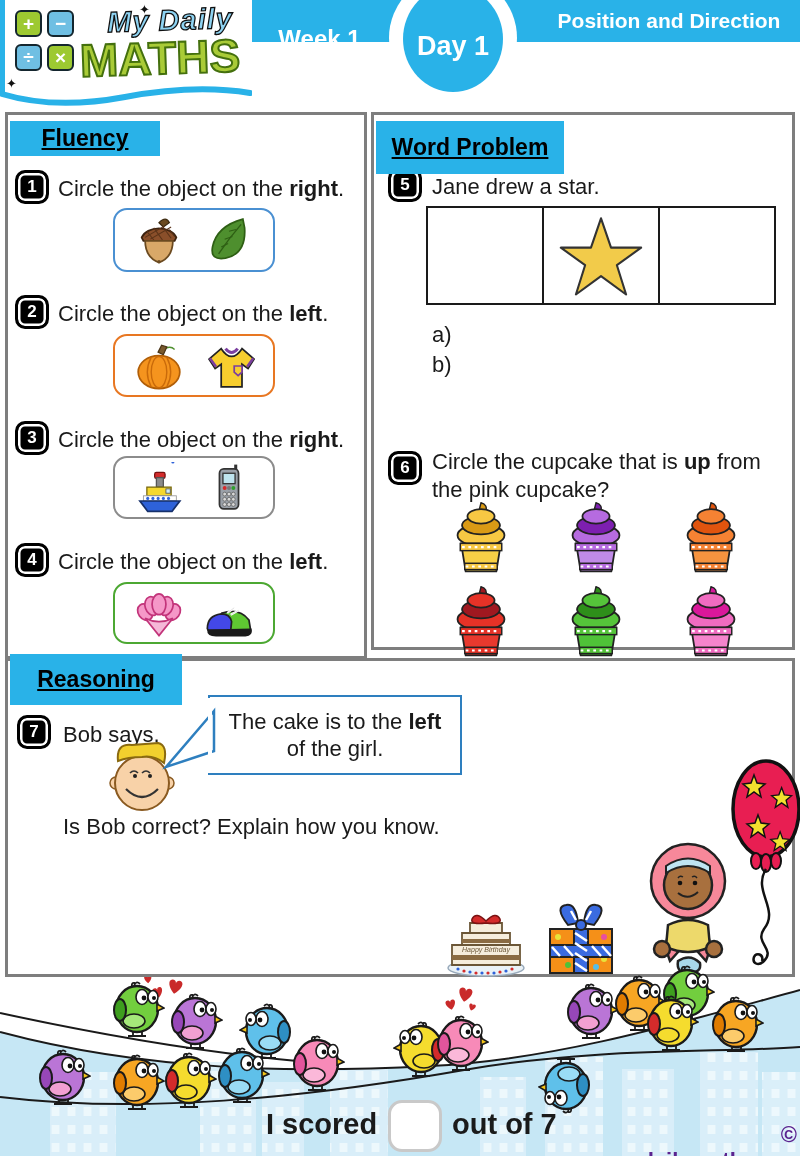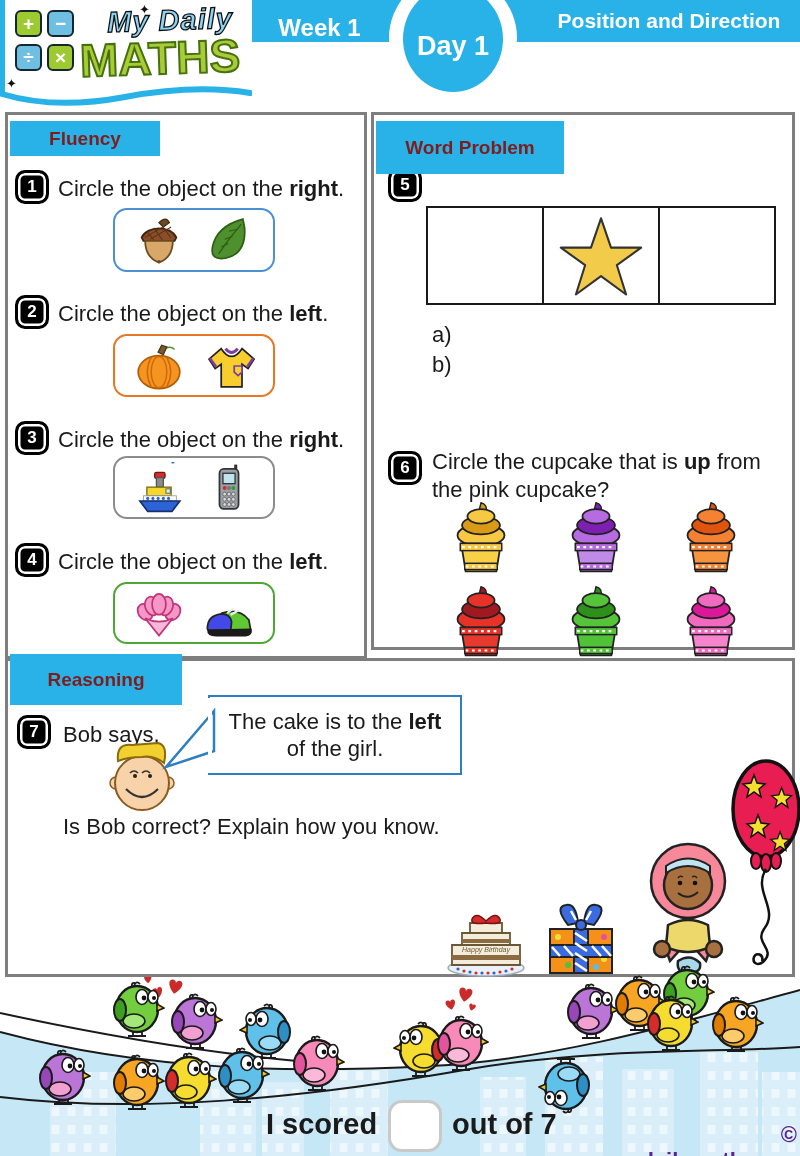--- a/index.html
+++ b/index.html
@@ -2,41 +2,41 @@
 <html><head>
 <meta charset="utf-8">
 <style>
   html,body{margin:0;padding:0;}
   body{width:800px;height:1156px;position:relative;overflow:hidden;background:#fff;
        font-family:"Liberation Sans", sans-serif;color:#1a1a1a;}
   .abs{position:absolute;}
   
   .top-bar{left:0;top:0;width:800px;height:42px;background:#29B2E8;}
   .hdr-txt{color:#fff;font-weight:bold;text-align:center;}
-  .week{left:252px;top:14px;width:135px;font-size:24px;}
+  .week{left:252px;top:25px;width:135px;font-size:24px;}
   .topic{left:540px;top:9px;width:258px;font-size:21px;}
   .day-ring{left:389px;top:-26px;width:128px;height:128px;border-radius:50%;background:#fff;}
   .day-ell{left:403px;top:-14px;width:100px;height:106px;border-radius:50%;background:#29B2E8;
            display:flex;align-items:center;justify-content:center;color:#fff;font-weight:bold;font-size:27px;padding-top:14px;box-sizing:border-box;}
   .logo-box{left:0;top:0;width:247px;height:94px;background:#fff;border-left:5px solid #29B2E8;}
   .logo-grid{left:10px;top:10px;width:62px;height:62px;display:grid;grid-template-columns:27px 27px;grid-gap:5px;}
   .sq{width:27px;height:27px;border:2.5px solid #14262e;border-radius:6px;box-sizing:border-box;
       display:flex;align-items:center;justify-content:center;color:#fff;font-weight:bold;font-size:19px;line-height:1;}
   .sq-g{background:#9DC931;} .sq-b{background:#6FBFE3;}
   .sparkle{font-size:13px;color:#111;}
   .logo-line1{left:80px;top:4px;width:170px;text-align:center;font-size:29px;font-weight:800;font-style:italic;
       color:#8ED3F2;-webkit-text-stroke:1.3px #101010;transform:rotate(-2deg);letter-spacing:1px;}
   .logo-line2{left:60px;top:31px;width:190px;text-align:center;font-size:46px;font-weight:800;
       color:#A9CB37;-webkit-text-stroke:2px #44700E;transform:rotate(-2deg);letter-spacing:0px;}
   
   .panel{background:#fff;border:3px solid #7E7E7E;box-sizing:border-box;}
   .p-fluency{left:5px;top:112px;width:362px;height:547px;}
   .p-word{left:371px;top:112px;width:424px;height:538px;}
   .p-reason{left:5px;top:658px;width:790px;height:319px;}
-  .tab{background:#29B2E8;color:#7f1d1d;font-weight:bold;font-size:19px;display:flex;align-items:center;justify-content:center;z-index:5;}
+  .tab{background:#29B2E8;color:#000000;font-weight:bold;font-size:23px;display:flex;align-items:center;justify-content:center;z-index:5;text-decoration:underline;}
   .t-fluency{left:10px;top:121px;width:150px;height:35px;}
   .t-word{left:376px;top:121px;width:188px;height:53px;}
   .t-reason{left:10px;top:654px;width:172px;height:51px;}
   
   .qnum{width:34px;height:34px;background:#000;border:3px solid #000;border-radius:10px;box-sizing:border-box;
         box-shadow:inset 0 0 0 2.5px #fff;color:#fff;font-weight:bold;font-size:17px;
         display:flex;align-items:center;justify-content:center;}
   .qtext{font-size:22px;line-height:1.25;}
   .objbox{border:2.5px solid;border-radius:14px;display:flex;align-items:center;justify-content:space-evenly;box-sizing:border-box;background:#fff;}
   .obj-icon{width:52px;height:52px;}
@@ -207,20 +207,21 @@
       </svg>
       <svg class="obj-icon" viewBox="0 0 60 60">
         <use href="#sym-shoe"></use>
       </svg>
     </div>
 </div>
 <div class="abs tab t-fluency">Fluency</div>
 
 <div class="abs panel p-word">
   <div class="abs qnum" style="left:14px;top:53px">5</div>
+  <div class="abs qtext" style="left:58px;top:58px">Jane drew a star.</div>
   <div class="abs starrow" style="left:52px;top:91px">
     <div class="starcell"></div>
     <div class="starcell">
       <svg width="84" height="82" viewBox="0 0 100 98">
           <use href="#sym-star100"></use>
         </svg>
     </div>
     <div class="starcell"></div>
   </div>
   <div class="abs ablist qtext" style="left:58px;top:206px">

